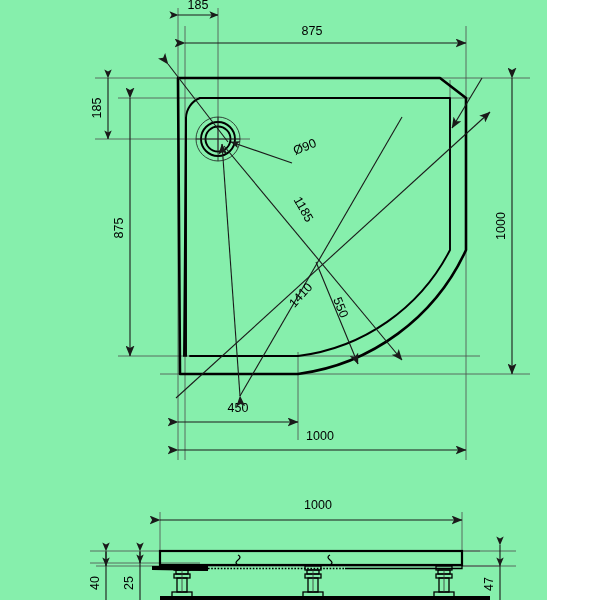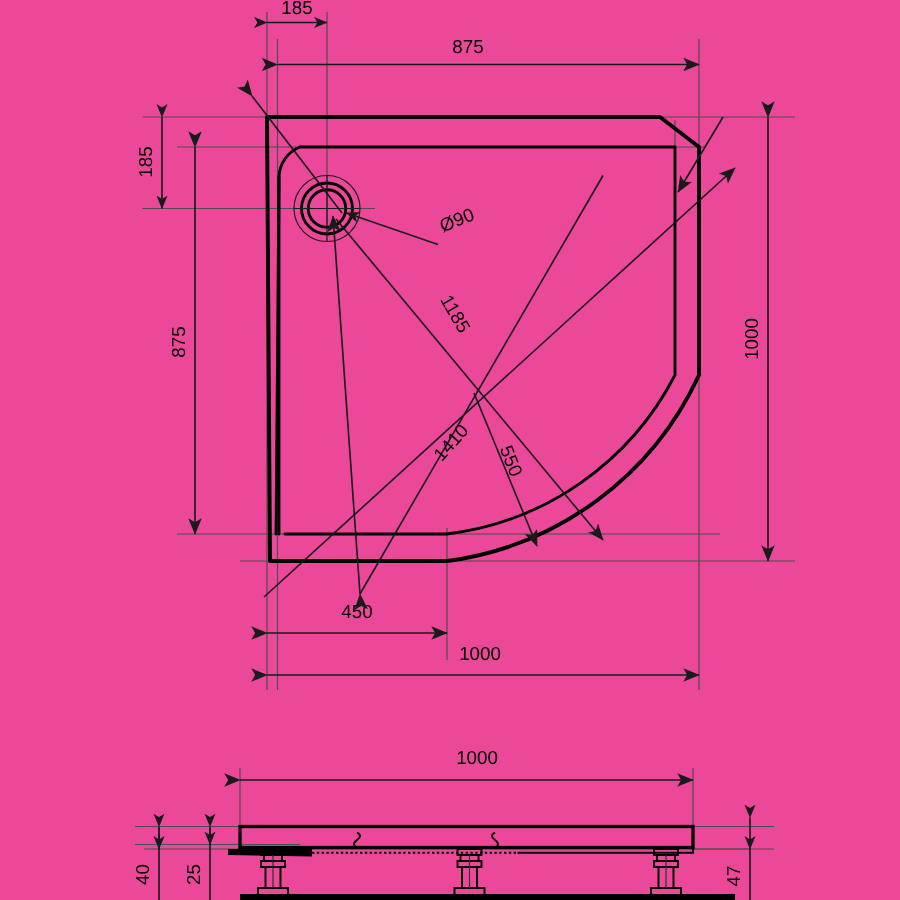--- a/index.html
+++ b/index.html
@@ -8,23 +8,23 @@
     background: #ffffff;
   }
   body {
     width: 600px;
     height: 600px;
     font-family: "Liberation Sans", sans-serif;
     overflow: hidden;
   }
   #drawing-root {
     position: relative;
-    width: 600px;
+    width: 547px;
     height: 600px;
-    background: #ec4899;
+    background: #86efac;
     text-align: right;
   }
   svg#tech-drawing {
     display: block;
     width: 600px;
     height: 600px;
   }
   .thin {
     stroke: #4d4d4d;
     stroke-width: 0.8;

